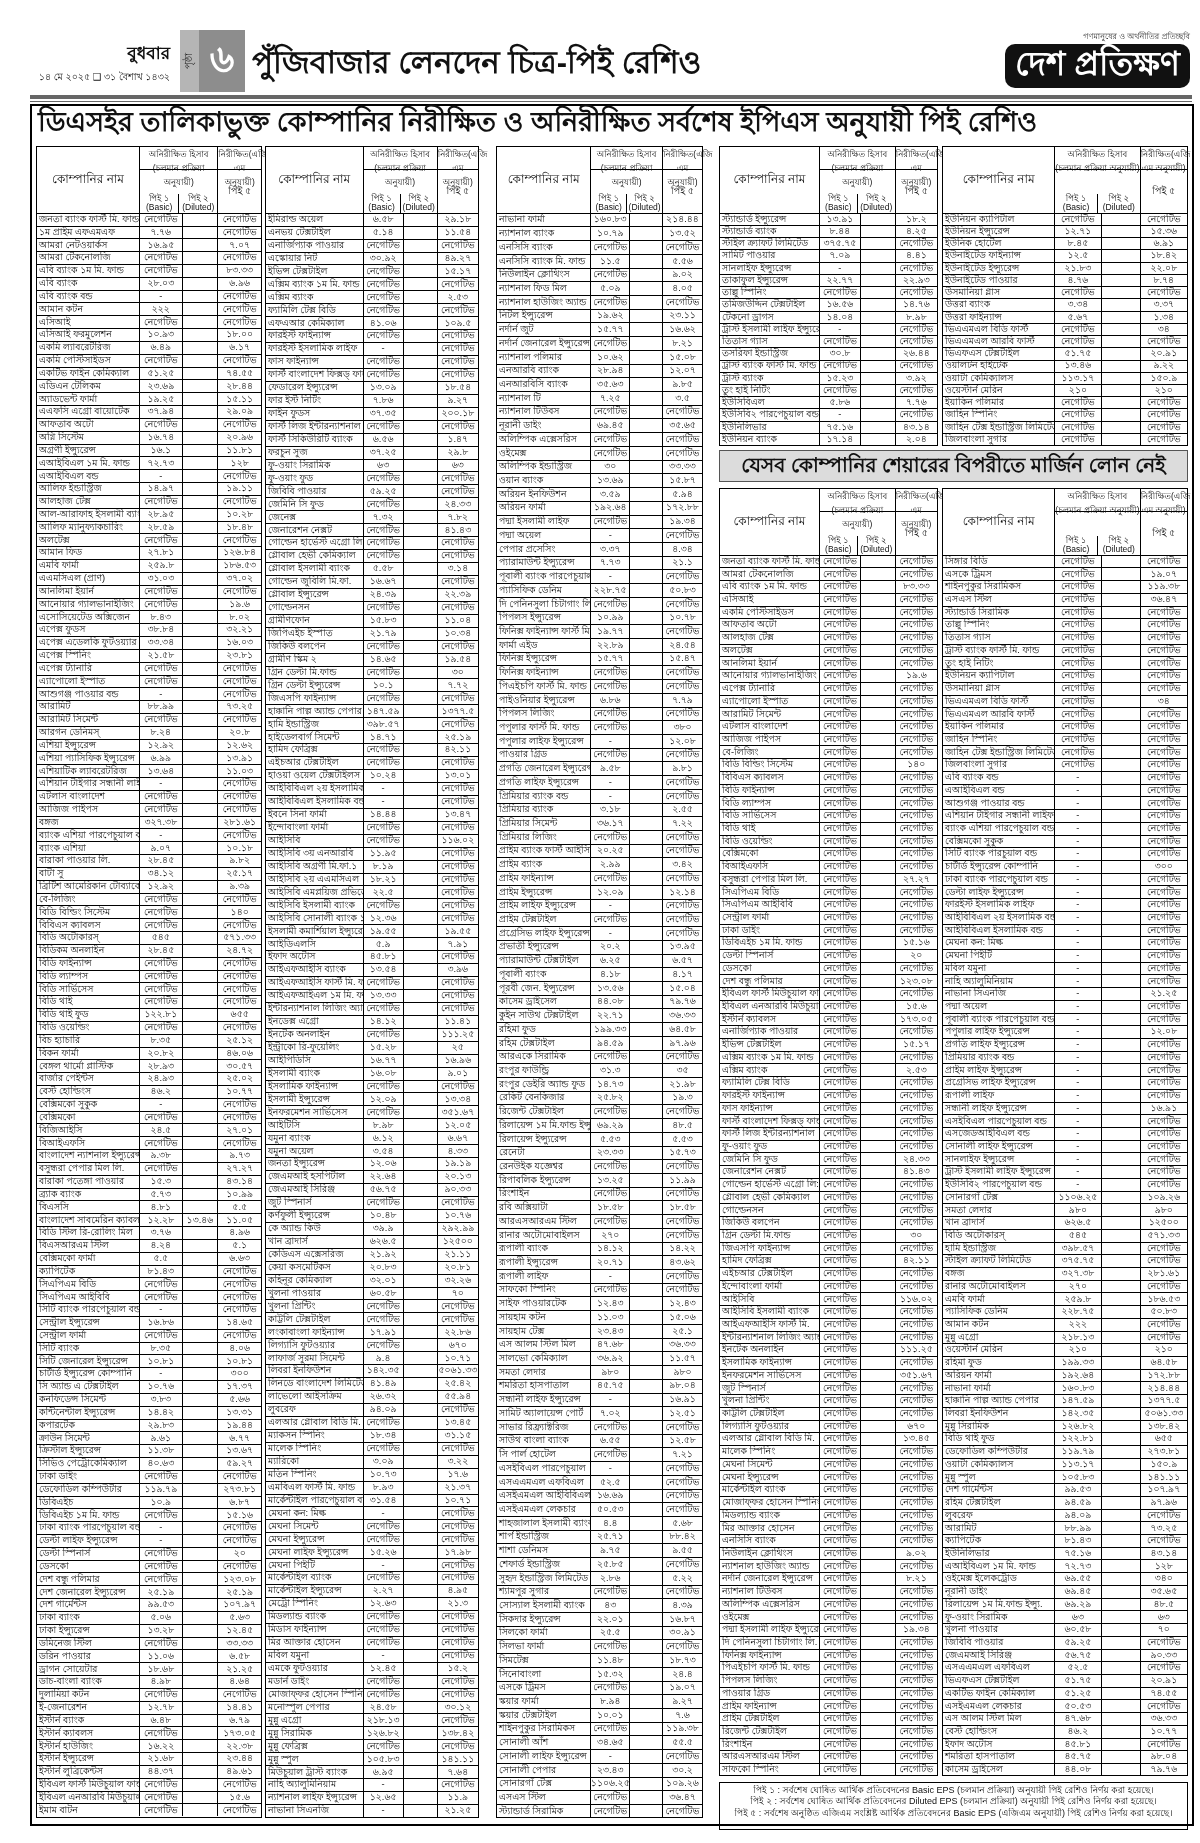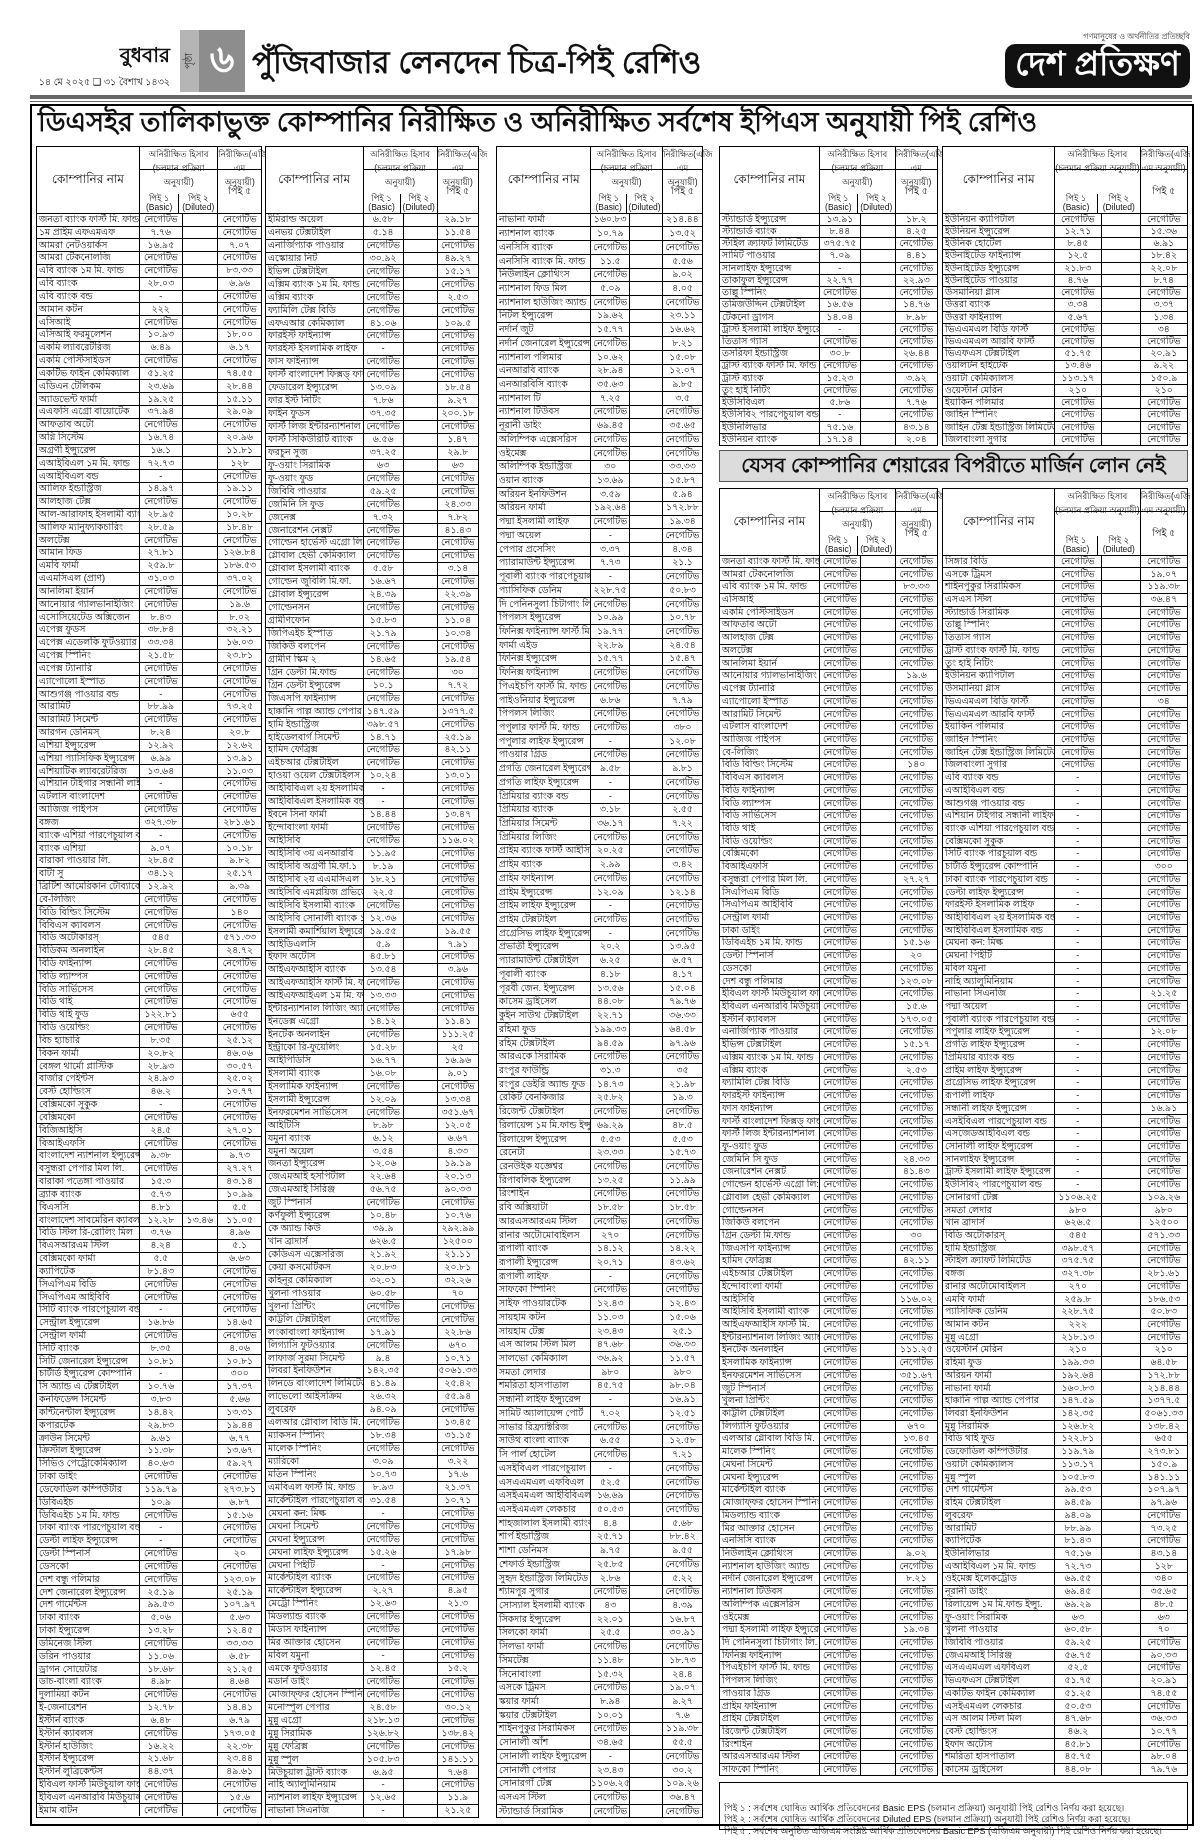--- a/index.html
+++ b/index.html
@@ -1,20 +1,20 @@
 <!DOCTYPE html>
 <html><head>
 <meta charset="utf-8">
 <style>
   html,body{margin:0;padding:0;background:#ffffff;}
   body{width:1200px;height:1843px;position:relative;font-family:"Liberation Sans","DejaVu Sans",sans-serif;color:#111;}
   
   .masthead{position:absolute;left:30px;top:30px;width:1162px;height:62px;}
   .dateblock{position:absolute;left:8px;top:10px;width:132px;text-align:right;}
-  .dateblock .day{font-weight:bold;font-size:20px;}
+  .dateblock .day{font-weight:bold;font-size:17px;}
   .dateblock .date{font-size:9.5px;margin-top:2px;}
   .pagebadge{position:absolute;left:150px;top:0;height:62px;display:flex;}
   .pagebadge .vert{writing-mode:vertical-rl;transform:rotate(180deg);background:#b5b5b5;color:#222;font-size:10px;padding:2px 1px;display:flex;align-items:center;justify-content:center;}
   .pagebadge .num{background:#8d8d8d;color:#fff;font-size:38px;font-weight:bold;width:46px;display:flex;align-items:center;justify-content:center;}
   .htitle{position:absolute;left:222px;top:8px;font-size:31px;font-weight:bold;letter-spacing:0;}
   .logo{position:absolute;right:2px;top:0px;width:215px;text-align:right;}
   .logo .tag{font-size:8px;color:#333;margin-bottom:1px;}
   .logo .name{background:#111;color:#fff;font-size:33px;font-weight:bold;padding:2px 10px 6px 10px;border-radius:10px;display:inline-block;line-height:1.1;}
   .rule{position:absolute;left:30px;top:95px;width:1162px;border-top:4px solid #666;border-bottom:1px solid #666;height:2px;}
   
@@ -23,21 +23,21 @@
   
   .grp{position:absolute;display:flex;flex-direction:column;border:1.5px solid #000;box-sizing:border-box;background:#fff;}
   .g1{left:4px;  top:40px; width:226px;height:1672px;}
   .g2{left:233px;top:40px; width:214px;height:1672px;}
   .g3{left:464px;top:40px; width:207px;height:1672px;}
   .g4{left:687px;top:40px; width:219px;height:300px;}
   .g5{left:910px;top:40px; width:246px;height:300px;}
   .m1{left:687px;top:382px;width:219px;height:1288px;}
   .m2{left:910px;top:382px;width:246px;height:1288px;}
   .marginbar{position:absolute;left:687px;top:344px;width:469px;height:32px;background:#dcdcdc;border:1px solid #555;display:flex;align-items:center;justify-content:center;font-size:20px;font-weight:bold;box-sizing:border-box;white-space:nowrap;}
-  .notesbox{position:absolute;left:687px;top:1676px;width:469px;height:48px;border:1.5px solid #000;box-sizing:border-box;padding:20px 4px;font-size:9px;line-height:1.25;}
+  .notesbox{position:absolute;left:687px;top:1676px;width:469px;height:48px;border:1.5px solid #000;box-sizing:border-box;padding:2px 4px;font-size:9px;line-height:1.25;text-align:center;}
   .notesbox div{white-space:nowrap;overflow:hidden;}
   
   .ghead{display:flex;border-bottom:1px solid #000;flex:0 0 50px;font-size:8.5px;text-align:center;}
   .ghead .c{border-right:1px solid #000;display:flex;flex-direction:column;box-sizing:border-box;}
   .ghead .c:last-child{border-right:none;}
   .ghead .namec{width:46%;align-items:center;justify-content:center;font-size:12px;}
   .ghead .unaud{width:35%;gap:24px;}
   .ghead .unaud .top{border-bottom:1px solid #000;padding:1px 0;height:20px;}
   .ghead .unaud .bot{display:flex;flex:1;}
   .ghead .unaud .bot span{flex:1;display:flex;align-items:center;justify-content:center;border-right:1px solid #000;text-align:center;line-height:1.1;}

